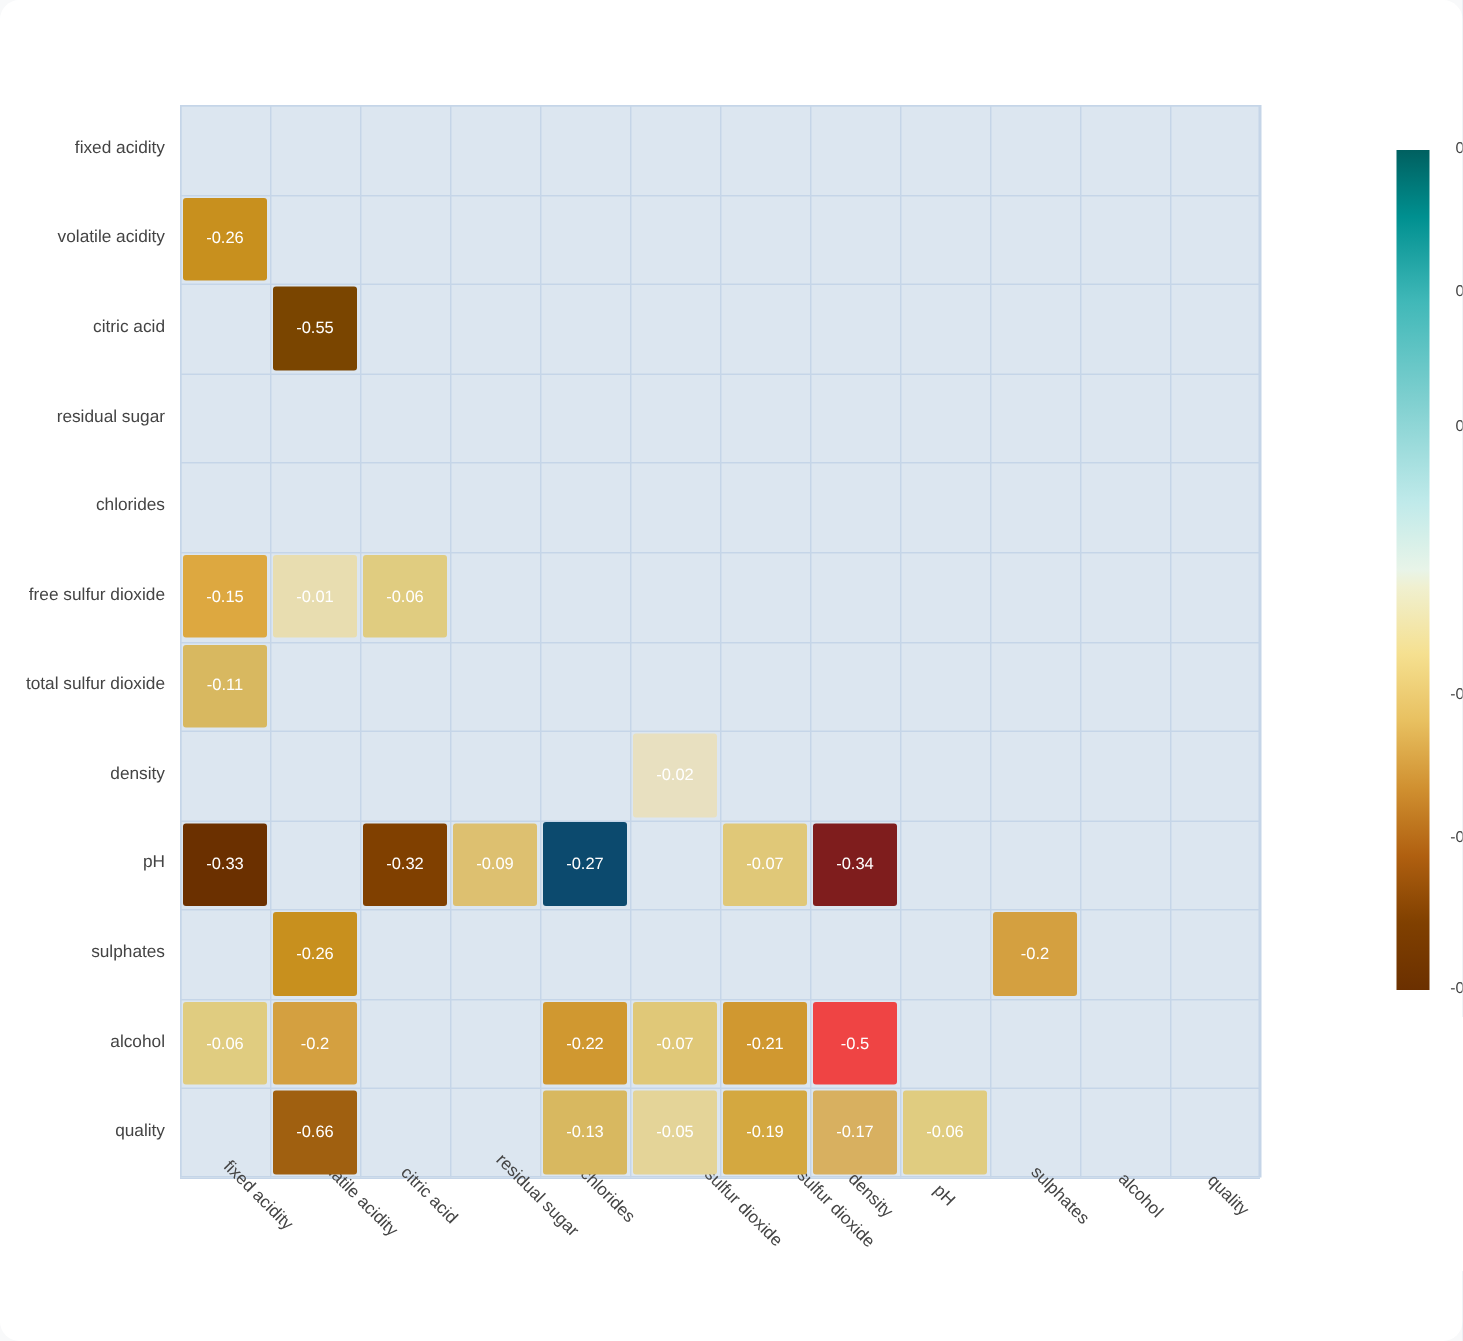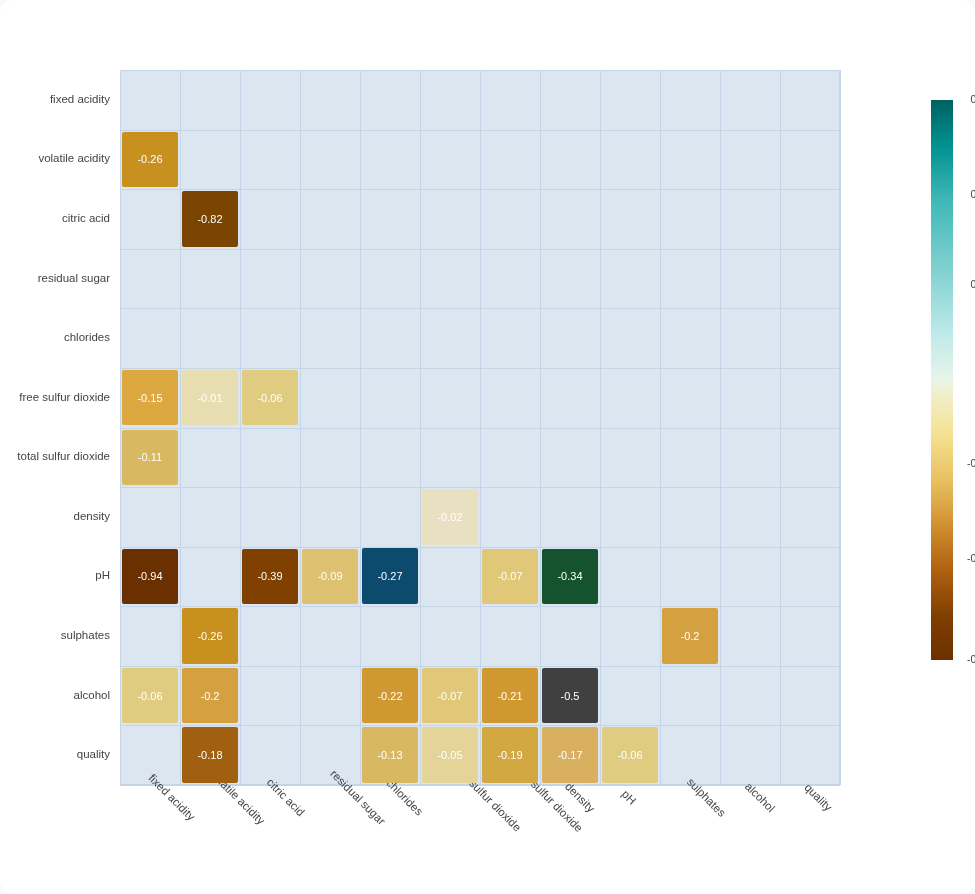--- a/index.html
+++ b/index.html
@@ -203,41 +203,41 @@
         <div class="x-label" style="left: 386px; top: 5px;">total sulfur dioxide</div>
         <div class="x-label" style="left: 446px; top: 5px;">density</div>
         <div class="x-label" style="left: 506px; top: 5px;">pH</div>
         <div class="x-label" style="left: 566px; top: 5px;">sulphates</div>
         <div class="x-label" style="left: 626px; top: 5px;">alcohol</div>
         <div class="x-label" style="left: 686px; top: 5px;">quality</div>
       </div>
 
     <div id="cells">
         <div class="cell" style="left: 2px; top: 61.5833px; width: 56px; height: 55.5833px; background-color: rgb(200, 144, 30);">-0.26</div>
-        <div class="cell" style="left: 62px; top: 121.167px; width: 56px; height: 55.5833px; background-color: rgb(122, 69, 0);">-0.82</div>
+        <div class="cell" style="left: 62px; top: 121.167px; width: 56px; height: 55.5833px; background-color: rgb(122, 69, 0);">-0.55</div>
         <div class="cell" style="left: 2px; top: 299.917px; width: 56px; height: 55.5833px; background-color: rgb(221, 168, 64);">-0.15</div>
         <div class="cell" style="left: 62px; top: 299.917px; width: 56px; height: 55.5833px; background-color: rgb(232, 221, 176);">-0.01</div>
         <div class="cell" style="left: 122px; top: 299.917px; width: 56px; height: 55.5833px; background-color: rgb(224, 204, 128);">-0.06</div>
         <div class="cell" style="left: 2px; top: 359.5px; width: 56px; height: 55.5833px; background-color: rgb(216, 184, 96);">-0.11</div>
         <div class="cell" style="left: 302px; top: 419.083px; width: 56px; height: 55.5833px; background-color: rgb(232, 224, 192);">-0.02</div>
-        <div class="cell" style="left: 2px; top: 478.667px; width: 56px; height: 55.5833px; background-color: rgb(107, 48, 0);">-0.94</div>
-        <div class="cell" style="left: 122px; top: 478.667px; width: 56px; height: 55.5833px; background-color: rgb(128, 64, 0);">-0.39</div>
+        <div class="cell" style="left: 2px; top: 478.667px; width: 56px; height: 55.5833px; background-color: rgb(107, 48, 0);">-0.33</div>
+        <div class="cell" style="left: 122px; top: 478.667px; width: 56px; height: 55.5833px; background-color: rgb(128, 64, 0);">-0.32</div>
         <div class="cell" style="left: 182px; top: 478.667px; width: 56px; height: 55.5833px; background-color: rgb(221, 192, 112);">-0.09</div>
         <div class="cell" style="left: 242px; top: 478px; width: 56px; height: 55.5833px; background-color: #0c4a6e;">-0.27</div>
         <div class="cell" style="left: 362px; top: 478.667px; width: 56px; height: 55.5833px; background-color: rgb(224, 200, 120);">-0.07</div>
-        <div class="cell" style="left: 422px; top: 478.667px; width: 56px; height: 55.5833px; background-color: #14532d;">-0.34</div>
+        <div class="cell" style="left: 422px; top: 478.667px; width: 56px; height: 55.5833px; background-color: #7f1d1d;">-0.34</div>
         <div class="cell" style="left: 62px; top: 538.25px; width: 56px; height: 55.5833px; background-color: rgb(200, 144, 30);">-0.26</div>
         <div class="cell" style="left: 542px; top: 538.25px; width: 56px; height: 55.5833px; background-color: rgb(212, 160, 64);">-0.2</div>
         <div class="cell" style="left: 2px; top: 597.833px; width: 56px; height: 55.5833px; background-color: rgb(224, 204, 128);">-0.06</div>
         <div class="cell" style="left: 62px; top: 597.833px; width: 56px; height: 55.5833px; background-color: rgb(212, 160, 64);">-0.2</div>
         <div class="cell" style="left: 242px; top: 597.833px; width: 56px; height: 55.5833px; background-color: rgb(208, 152, 48);">-0.22</div>
         <div class="cell" style="left: 302px; top: 597.833px; width: 56px; height: 55.5833px; background-color: rgb(224, 200, 120);">-0.07</div>
         <div class="cell" style="left: 362px; top: 597.833px; width: 56px; height: 55.5833px; background-color: rgb(208, 152, 48);">-0.21</div>
-        <div class="cell" style="left: 422px; top: 597.833px; width: 56px; height: 55.5833px; background-color: #404040;">-0.5</div>
-        <div class="cell" style="left: 62px; top: 657.417px; width: 56px; height: 55.5833px; background-color: rgb(160, 96, 16);">-0.18</div>
+        <div class="cell" style="left: 422px; top: 597.833px; width: 56px; height: 55.5833px; background-color: #ef4444;">-0.5</div>
+        <div class="cell" style="left: 62px; top: 657.417px; width: 56px; height: 55.5833px; background-color: rgb(160, 96, 16);">-0.66</div>
         <div class="cell" style="left: 242px; top: 657.417px; width: 56px; height: 55.5833px; background-color: rgb(216, 184, 96); text-align: right;">-0.13</div>
         <div class="cell" style="left: 302px; top: 657.417px; width: 56px; height: 55.5833px; background-color: rgb(228, 212, 152);">-0.05</div>
         <div class="cell" style="left: 362px; top: 657.417px; width: 56px; height: 55.5833px; background-color: rgb(212, 168, 64);">-0.19</div>
         <div class="cell" style="left: 422px; top: 657.417px; width: 56px; height: 55.5833px; background-color: rgb(216, 176, 96);">-0.17</div>
         <div class="cell" style="left: 482px; top: 657.417px; width: 56px; height: 55.5833px; background-color: rgb(224, 204, 128);">-0.06</div>
       </div>
   </div>
 
   <div class="legend">
     <div class="colorbar"></div>

